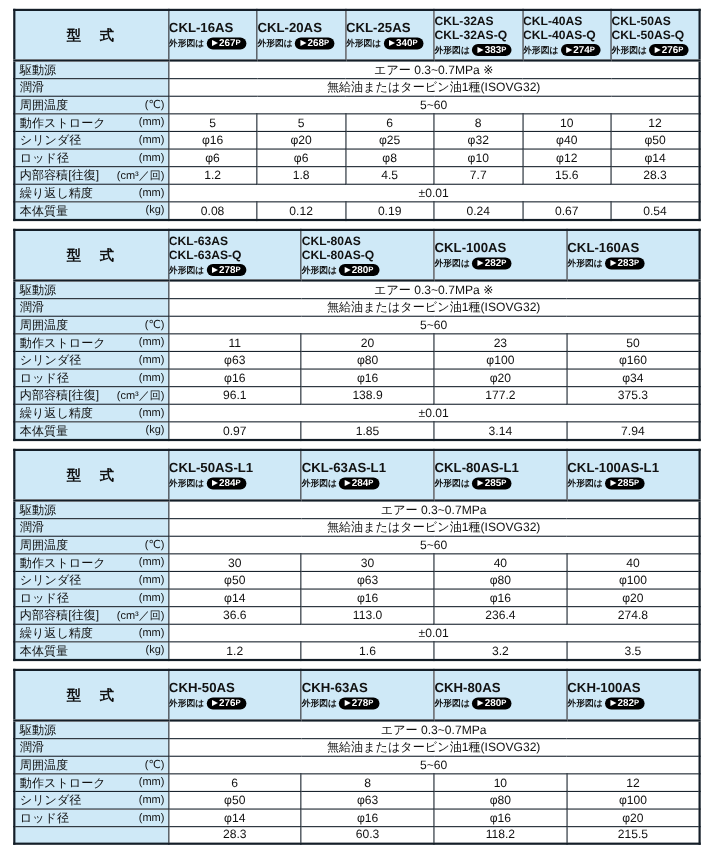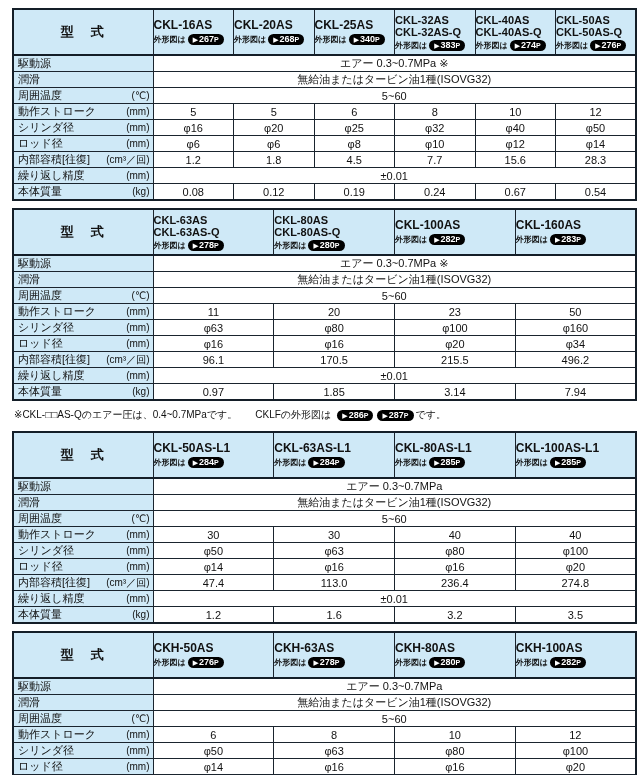--- a/index.html
+++ b/index.html
@@ -369,23 +369,23 @@
           <td class="val">φ34</td>
         </tr>
         <tr>
           <td class="lbl">
             <div class="lbl-row">
               <span>内部容積[往復]</span>
               <span class="unit">(cm³／回)</span>
             </div>
           </td>
           <td class="val">96.1</td>
-          <td class="val">170.5</td>
-          <td class="val">215.5</td>
-          <td class="val">496.2</td>
+          <td class="val">138.9</td>
+          <td class="val">177.2</td>
+          <td class="val">375.3</td>
         </tr>
         <tr>
           <td class="lbl">
             <div class="lbl-row">
               <span>繰り返し精度</span>
               <span class="unit">(mm)</span>
             </div>
           </td>
           <td class="spanned" colspan="4">±0.01</td>
         </tr>
@@ -397,35 +397,20 @@
             </div>
           </td>
           <td class="val">0.97</td>
           <td class="val">1.85</td>
           <td class="val">3.14</td>
           <td class="val">7.94</td>
         </tr>
       </tbody>
     </table>
 
-  <div class="note">
-    <span class="seg">※CKL-□□AS-Qのエアー圧は、0.4~0.7MPaです。</span>
-    <span class="gap"></span>
-    <span class="seg">CKLFの外形図は</span>
-    <span id="footnote-badges"><span class="page-badge">
-          <span class="arrow">▶</span>
-          <span>286</span>
-          <span class="psfx">P</span>
-        </span><span class="page-badge">
-          <span class="arrow">▶</span>
-          <span>287</span>
-          <span class="psfx">P</span>
-        </span></span>
-    <span class="seg">です。</span>
-  </div>
 
   <table class="spec">
       <colgroup>
         <col style="width: 140px;">
         <col>
         <col>
         <col>
         <col>
       </colgroup>
       <thead>
@@ -547,21 +532,21 @@
           <td class="val">φ16</td>
           <td class="val">φ20</td>
         </tr>
         <tr>
           <td class="lbl">
             <div class="lbl-row">
               <span>内部容積[往復]</span>
               <span class="unit">(cm³／回)</span>
             </div>
           </td>
-          <td class="val">47.4</td>
+          <td class="val">36.6</td>
           <td class="val">113.0</td>
           <td class="val">236.4</td>
           <td class="val">274.8</td>
         </tr>
         <tr>
           <td class="lbl">
             <div class="lbl-row">
               <span>繰り返し精度</span>
               <span class="unit">(mm)</span>
             </div>

